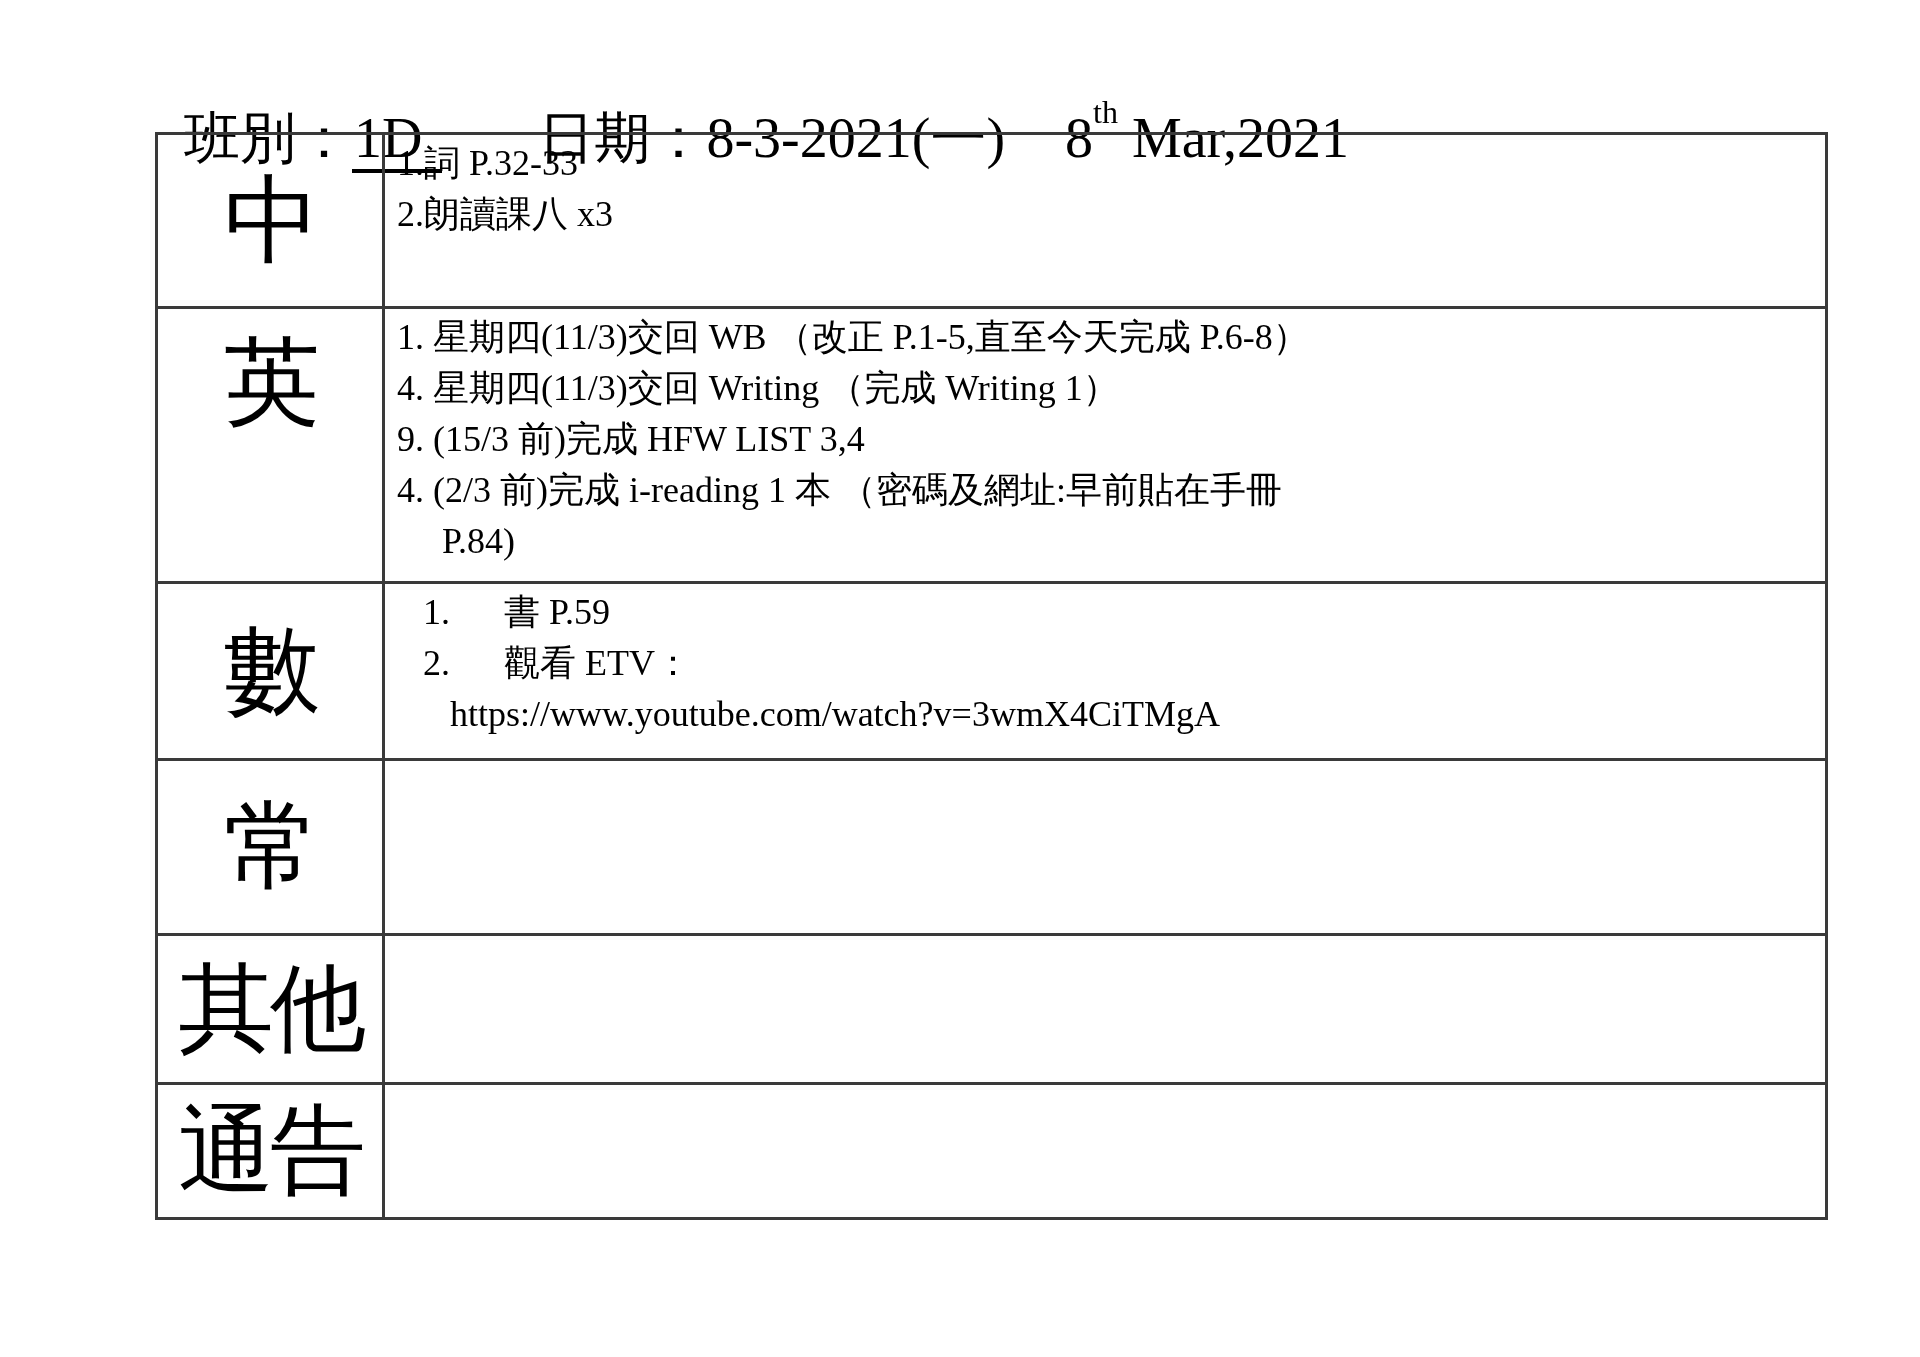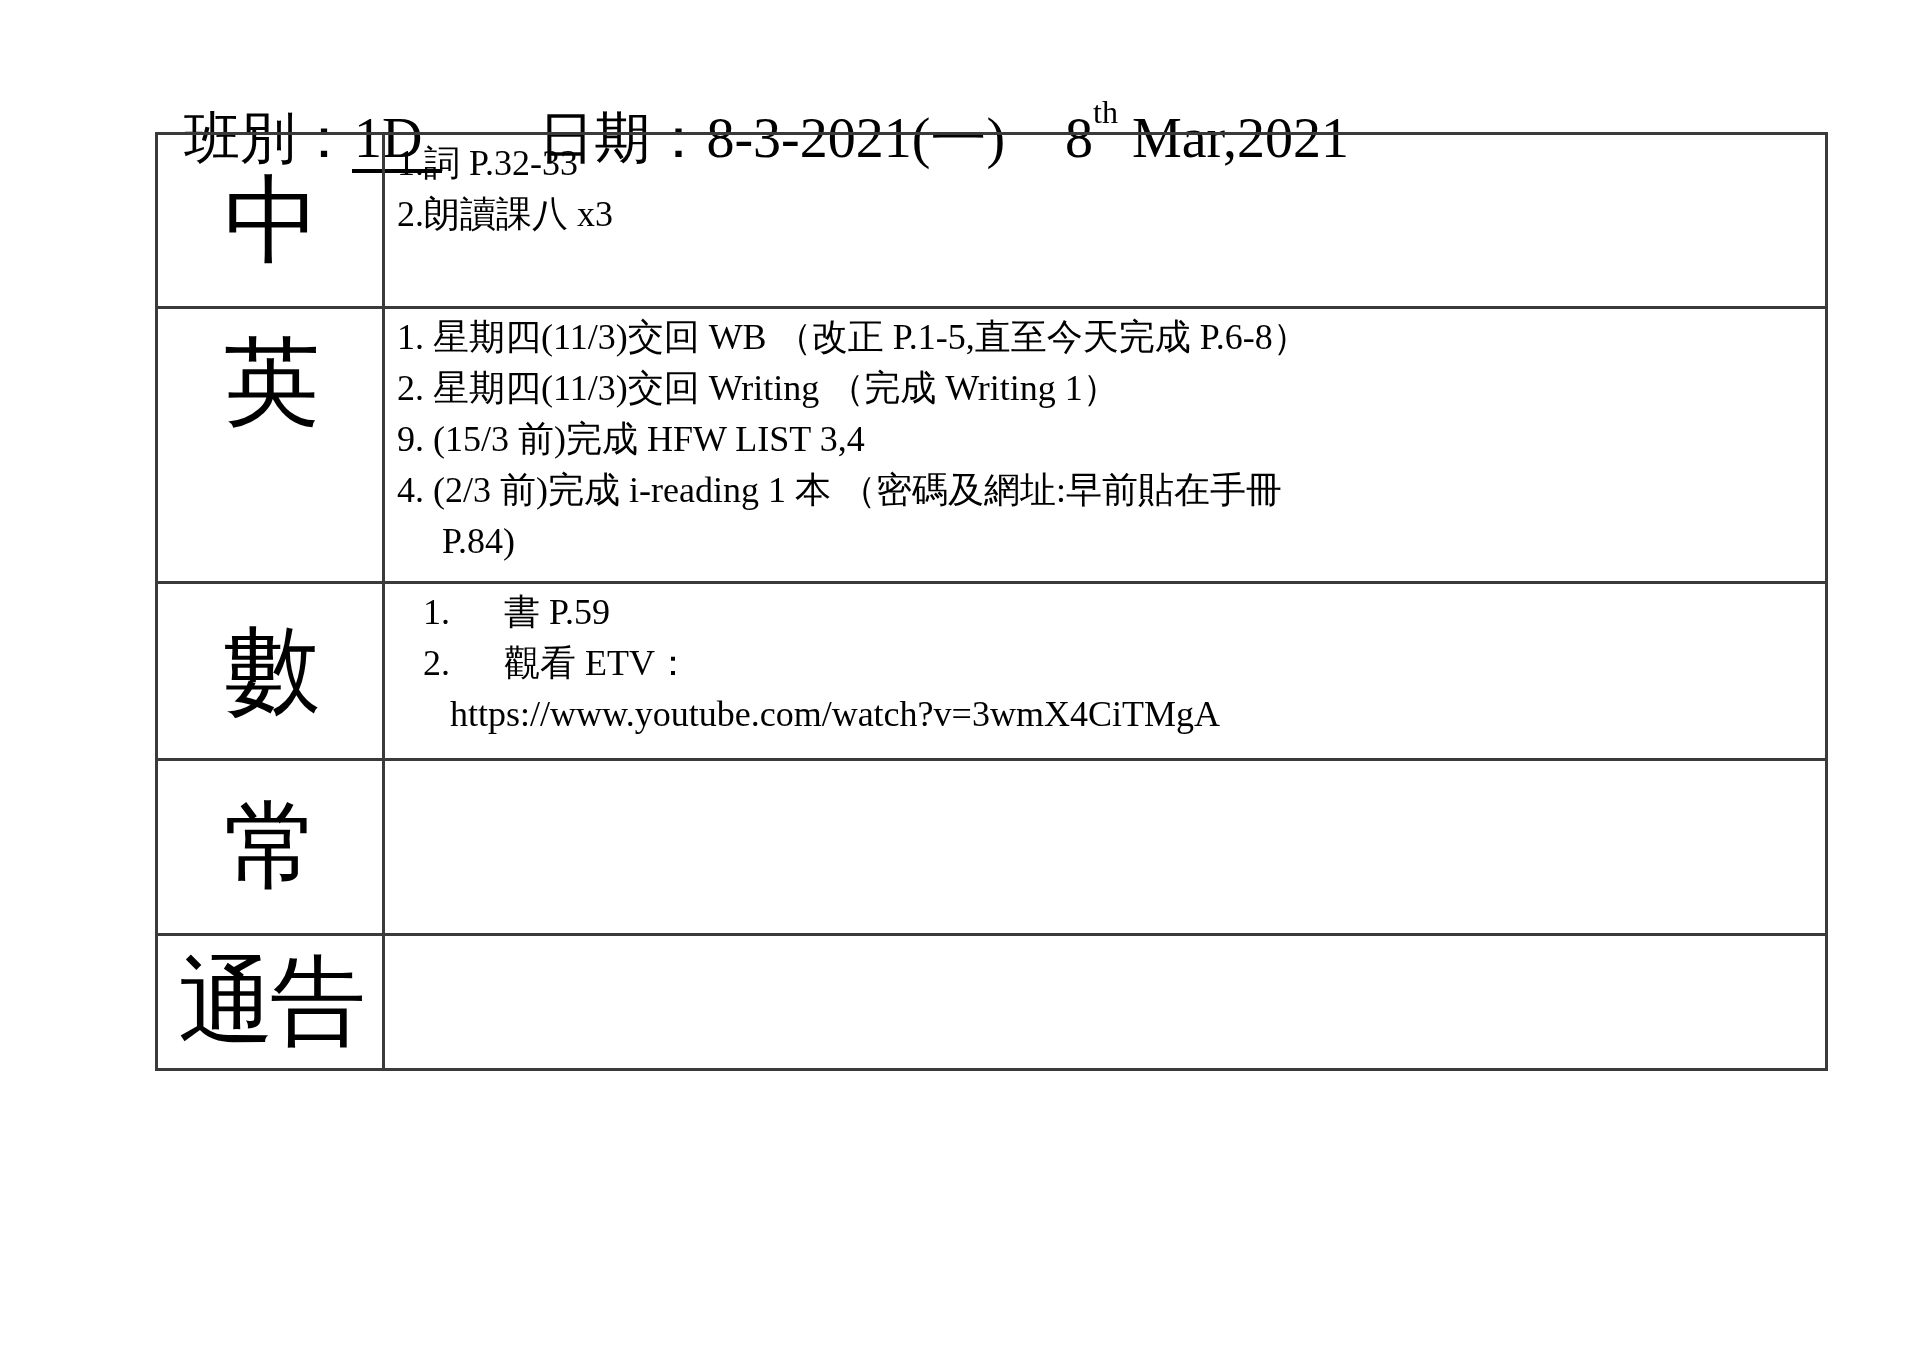--- a/index.html
+++ b/index.html
@@ -113,21 +113,21 @@
           <div class="line">2.朗讀課八 x3</div>
         </td>
       </tr>
 
       <tr class="row-english">
         <td class="subject">
           <span>英</span>
         </td>
         <td class="content">
           <div class="line">1. 星期四(11/3)交回 WB （改正 P.1-5,直至今天完成 P.6-8）</div>
-          <div class="line">2. 星期四(11/3)交回 Writing （完成 Writing 1）</div>
+          <div class="line">4. 星期四(11/3)交回 Writing （完成 Writing 1）</div>
           <div class="line">9. (15/3 前)完成 HFW LIST 3,4</div>
           <div class="line">4. (2/3 前)完成 i-reading 1 本 （密碼及網址:早前貼在手冊</div>
           <div class="line">     P.84)</div>
         </td>
       </tr>
 
       <tr class="row-math">
         <td class="subject">
           <span>數</span>
         </td>
@@ -138,20 +138,26 @@
         </td>
       </tr>
 
       <tr class="row-gs">
         <td class="subject">
           <span>常</span>
         </td>
         <td class="content"></td>
       </tr>
 
+      <tr class="row-others">
+        <td class="subject">
+          <span>其他</span>
+        </td>
+        <td class="content"></td>
+      </tr>
 
       <tr class="row-notices">
         <td class="subject">
           <span>通告</span>
         </td>
         <td class="content"></td>
       </tr>
 
     </tbody>
   </table>

